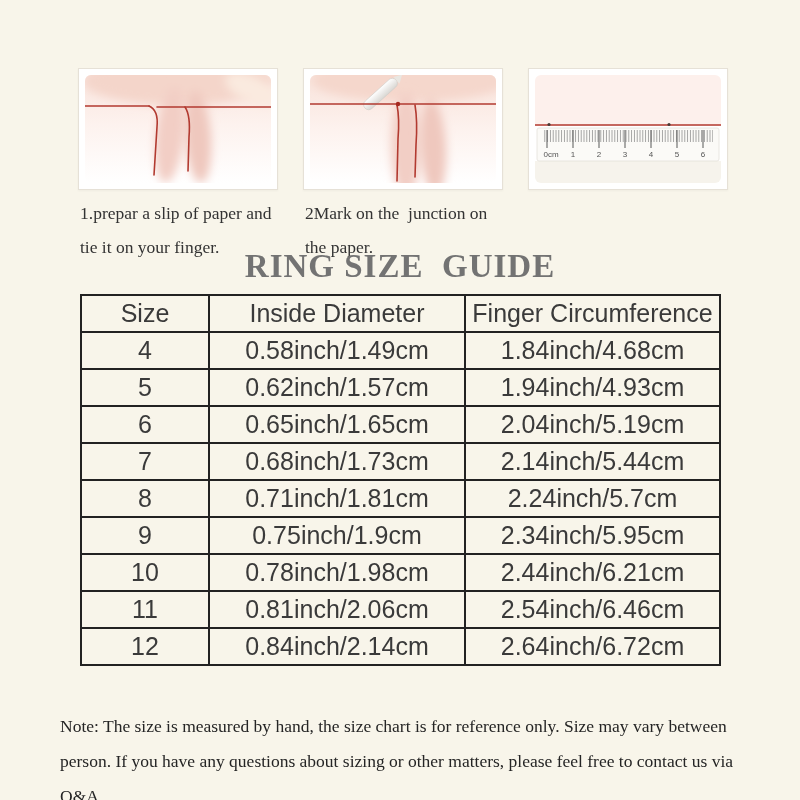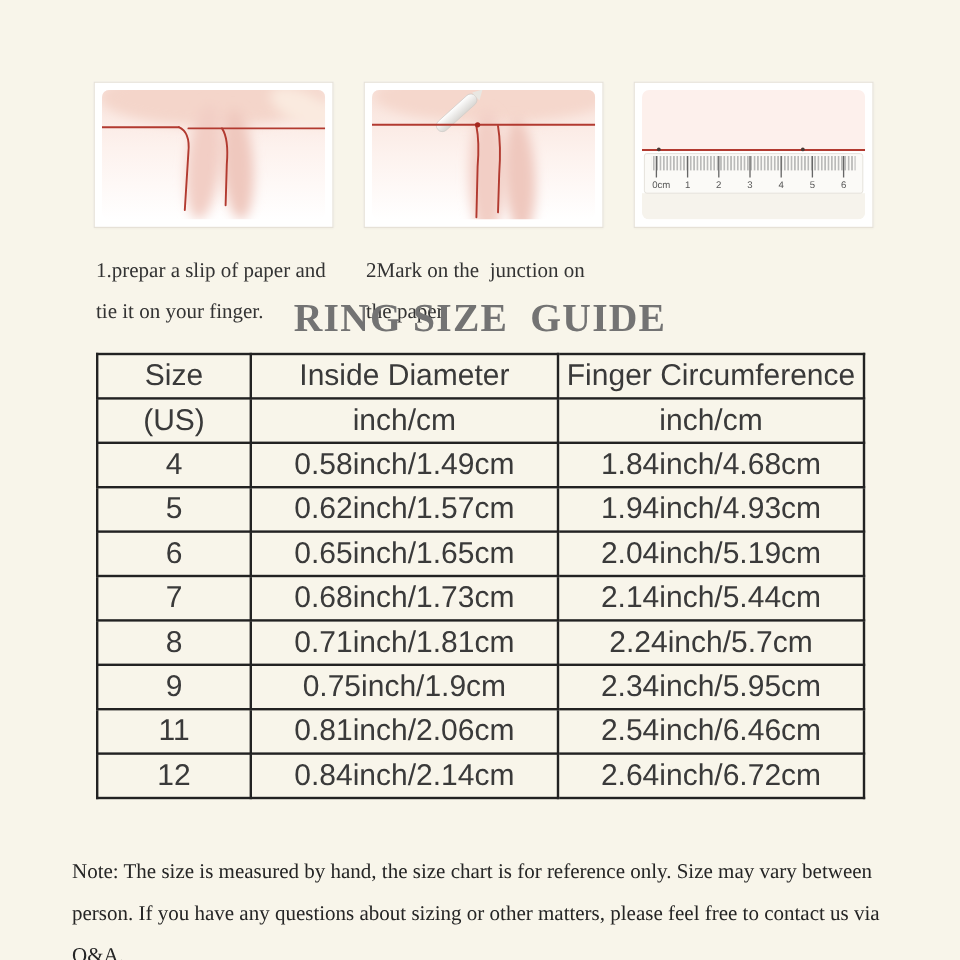--- a/index.html
+++ b/index.html
@@ -11,21 +11,21 @@
     font-size:35px;font-weight:bold;color:#141414;letter-spacing:0.5px;}
 
   .step-card{position:absolute;top:68px;width:200px;height:122px;background:#ffffff;
     border:1px solid #e6e1d7;border-radius:0;padding:6px;box-sizing:border-box;
     box-shadow:0 1px 2px rgba(0,0,0,0.04);}
   .step-card .photo{width:100%;height:100%;border-radius:6px;overflow:hidden;background:#fff;}
   .card-1{left:78px;} .card-2{left:303px;} .card-3{left:528px;}
   .photo svg{display:block;width:100%;height:100%;}
 
   .caption{position:absolute;top:196px;width:240px;font-size:17.5px;color:#333;
-    line-height:34px;margin-top:12px;}
+    line-height:34px;}
   .caption div{white-space:pre;}
   .caption-1{left:80px;} .caption-2{left:305px;} .caption-3{left:528px;}
 
   .section-title{position:absolute;top:248px;left:0;width:800px;text-align:center;
     font-size:33px;font-weight:bold;color:#737373;white-space:pre;letter-spacing:1px;}
 
   .table-wrap{position:absolute;left:80px;top:294px;width:639px;}
   table.size-table{border-collapse:collapse;width:100%;table-layout:fixed;
     font-family:"Liberation Sans", sans-serif;font-size:25px;color:#3a3a3a;background:transparent;}
   table.size-table td{border:2px solid #222;height:35px;padding:0;text-align:center;vertical-align:middle;}
@@ -158,25 +158,20 @@
           <col style="width:128px">
           <col style="width:256px">
           <col style="width:255px">
         </colgroup>
       <tbody>
         <tr>
           <td>Size</td>
           <td>Inside Diameter</td>
           <td>Finger Circumference</td>
         </tr>
-        <tr>
-          <td>(US)</td>
-          <td>inch/cm</td>
-          <td>inch/cm</td>
-        </tr>
 
       <tr>
             <td>4</td>
             <td>0.58inch/1.49cm</td>
             <td>1.84inch/4.68cm</td>
           </tr>
           <tr>
             <td>5</td>
             <td>0.62inch/1.57cm</td>
             <td>1.94inch/4.93cm</td>
@@ -195,20 +190,25 @@
             <td>8</td>
             <td>0.71inch/1.81cm</td>
             <td>2.24inch/5.7cm</td>
           </tr>
           <tr>
             <td>9</td>
             <td>0.75inch/1.9cm</td>
             <td>2.34inch/5.95cm</td>
           </tr>
           <tr>
+            <td>10</td>
+            <td>0.78inch/1.98cm</td>
+            <td>2.44inch/6.21cm</td>
+          </tr>
+          <tr>
             <td>11</td>
             <td>0.81inch/2.06cm</td>
             <td>2.54inch/6.46cm</td>
           </tr>
           <tr>
             <td>12</td>
             <td>0.84inch/2.14cm</td>
             <td>2.64inch/6.72cm</td>
           </tr>
         </tbody>

